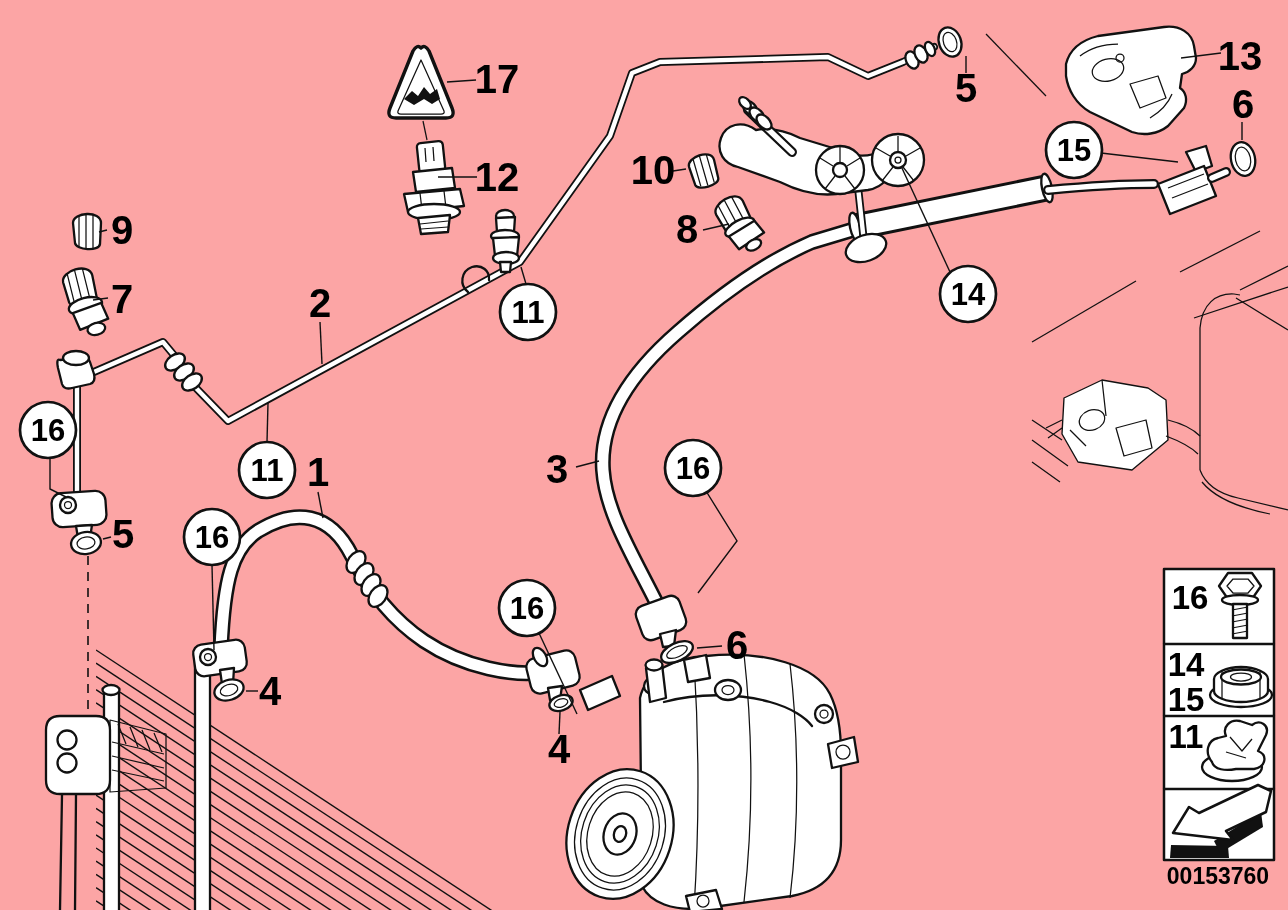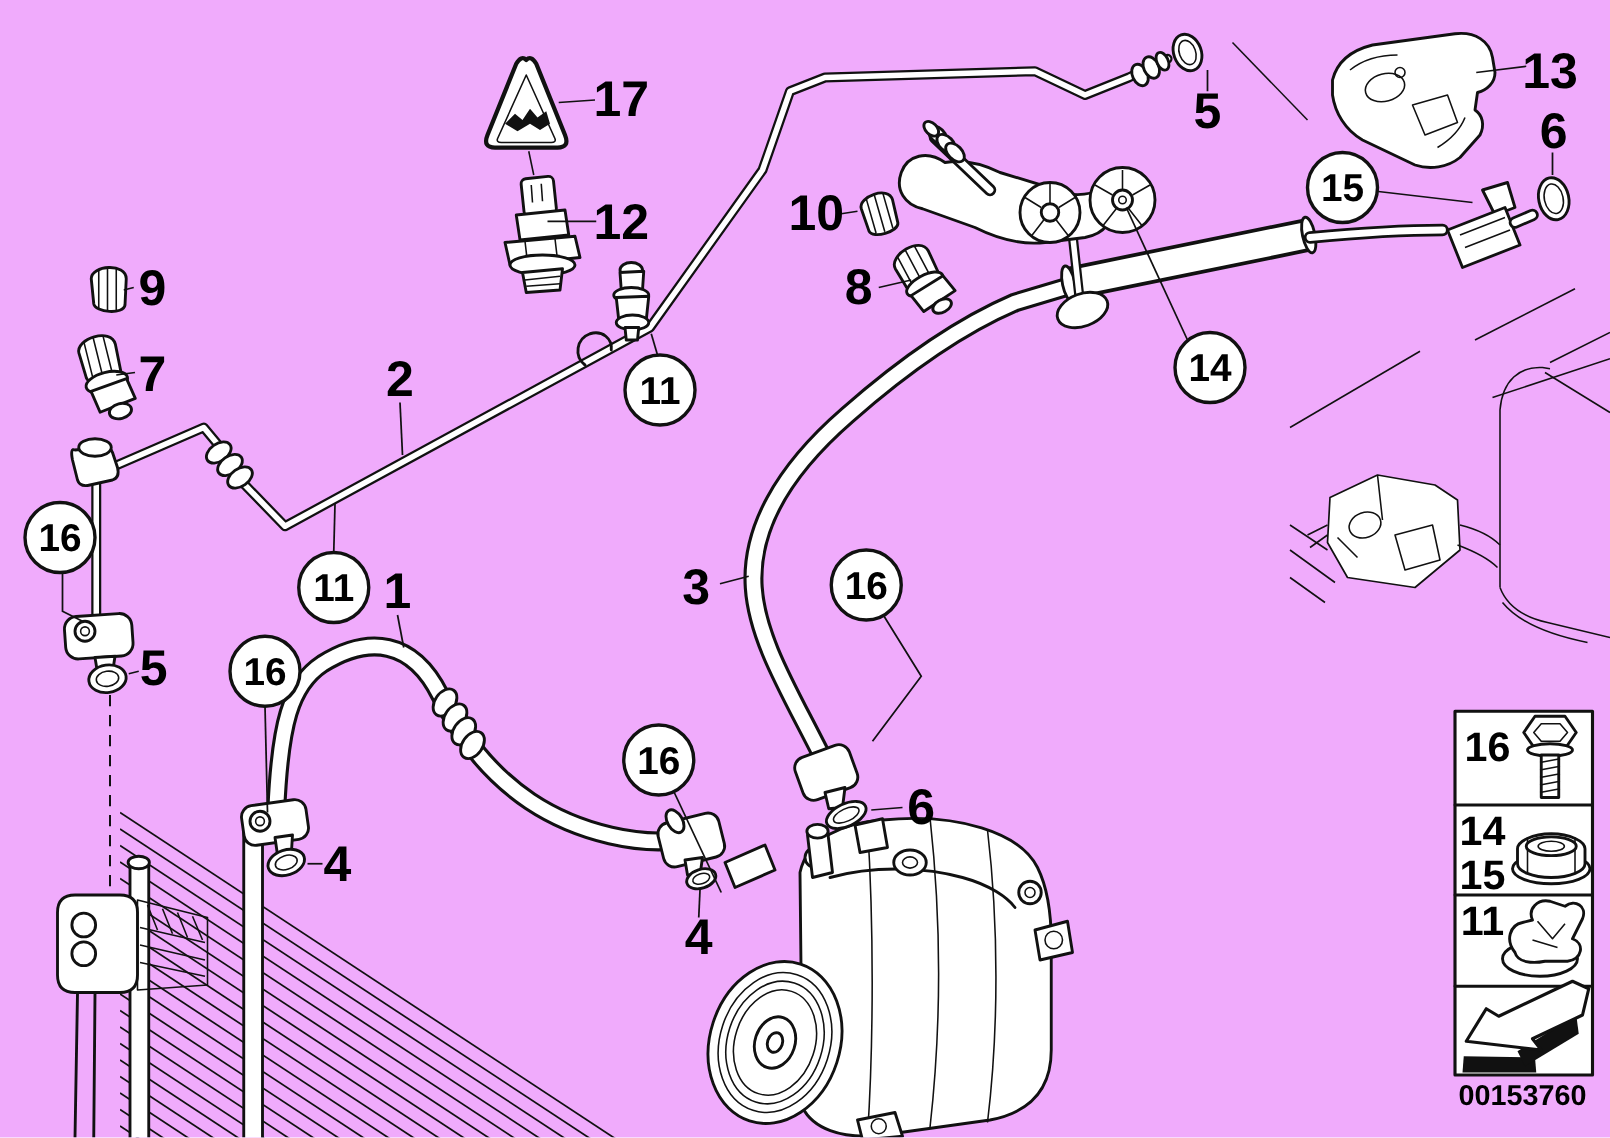--- a/index.html
+++ b/index.html
@@ -1,16 +1,16 @@
 <!DOCTYPE html>
 <html><head>
 <meta charset="utf-8">
 <style>
   html,body{margin:0;padding:0;background:#fff}
-  #stage{position:relative;width:1288px;height:910px;background:#f0abfc;overflow:hidden}
+  #stage{position:relative;width:1288px;height:910px;background:#fca5a5;overflow:hidden}
   svg{position:absolute;left:0;top:0}
   .ln{fill:none;stroke:#111;stroke-width:2.3;stroke-linecap:round;stroke-linejoin:round}
   .lnf{fill:#fff;stroke:#111;stroke-width:2.3;stroke-linejoin:round}
   .th{fill:none;stroke:#111;stroke-width:1.25;stroke-linejoin:round}
   .thf{fill:#fff;stroke:#111;stroke-width:1.35;stroke-linejoin:round}
   .fin{fill:none;stroke:#111;stroke-width:1.4}
   .leader{fill:none;stroke:#111;stroke-width:1.4}
   .dash{stroke-dasharray:9 7;stroke-width:1.6}
   .to{fill:none;stroke:#111;stroke-width:8;stroke-linecap:round;stroke-linejoin:round}
   .ti{fill:none;stroke:#fff;stroke-width:4.4;stroke-linecap:round;stroke-linejoin:round}

